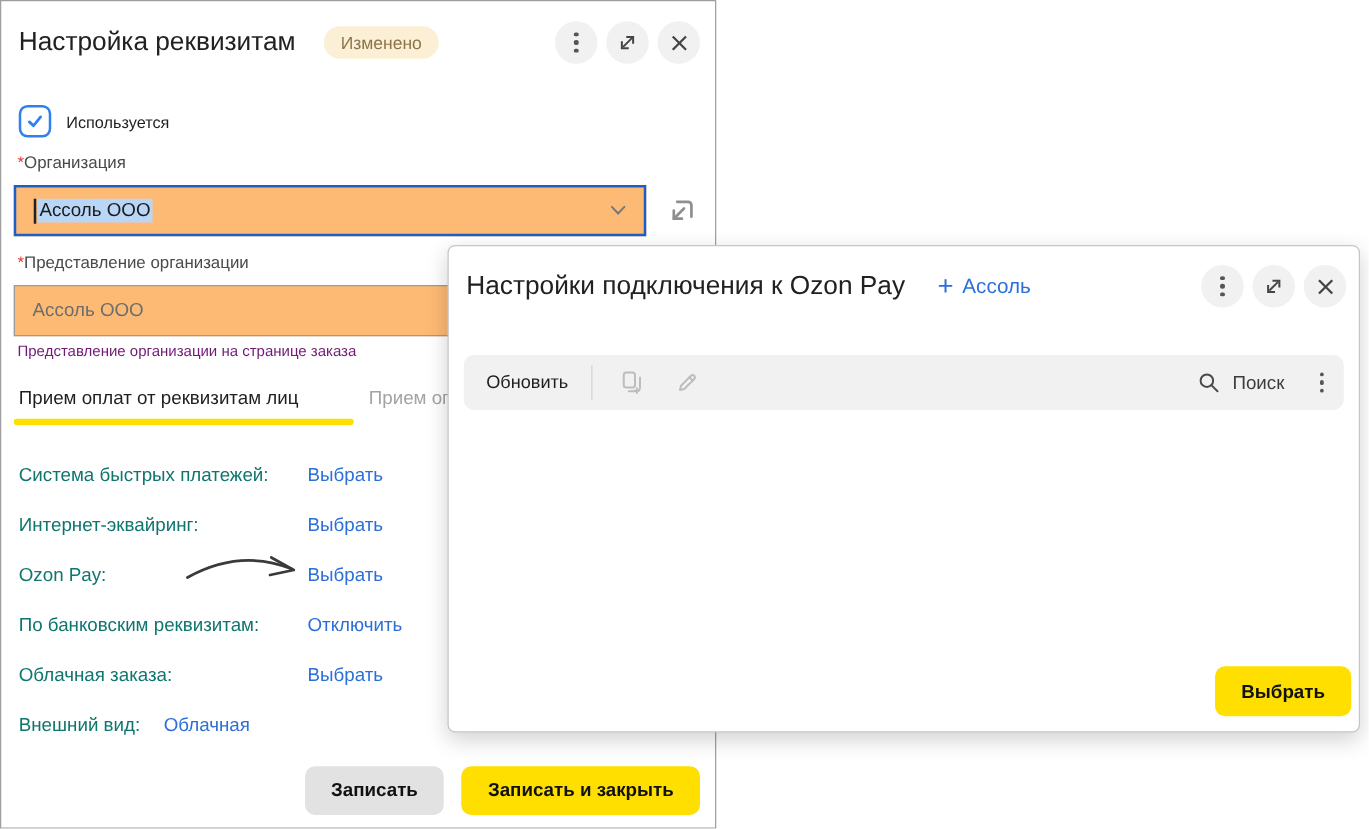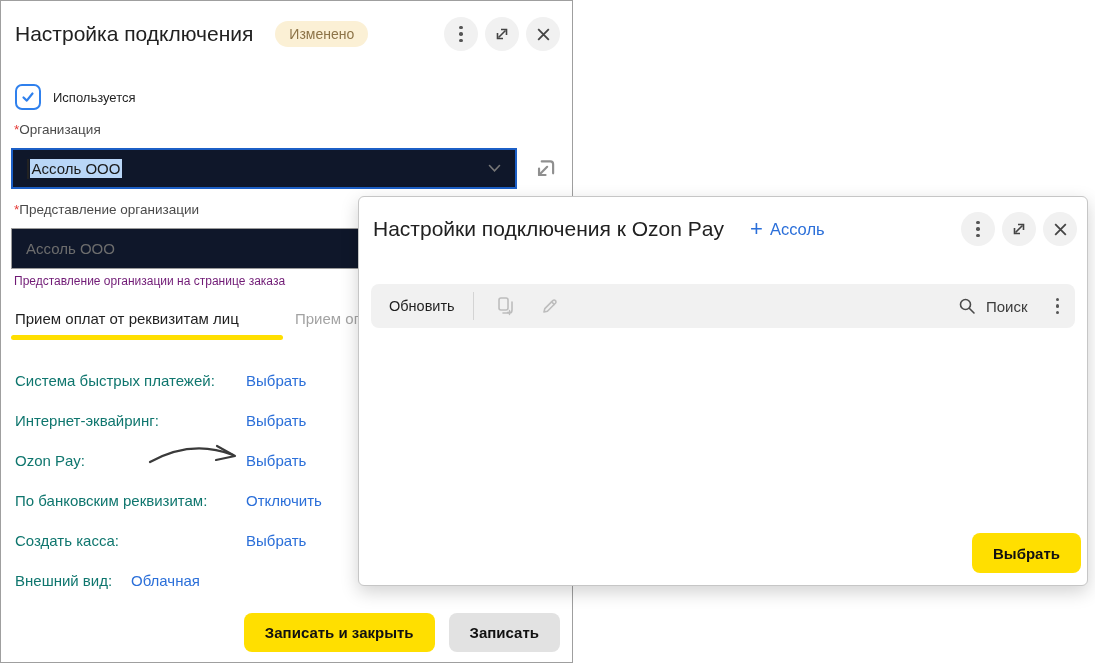--- a/index.html
+++ b/index.html
@@ -18,21 +18,21 @@
   .kebab{display:flex;flex-direction:column;gap:3px;}
   .kebab i{width:3.5px;height:3.5px;border-radius:50%;background:#555;}
   
   .chk-row{position:absolute;left:14px;top:83px;display:flex;align-items:center;gap:12px;}
   .chk-box{width:26px;height:26px;border:2px solid #2F80ED;border-radius:7px;box-sizing:border-box;
            display:flex;align-items:center;justify-content:center;background:#fff;cursor:pointer;}
   .chk-label{font-size:13px;}
   
   .fld-label{position:absolute;left:13px;font-size:13.5px;color:#4a4a4a;}
   .req{color:#E53935;}
-  .input{position:absolute;box-sizing:border-box;background:#0f172a;border-radius:0;
+  .input{position:absolute;box-sizing:border-box;background:#fdba74;border-radius:0;
          display:flex;align-items:center;font-size:15px;padding:0 14px;}
   .input-org{left:10px;top:147px;width:506px;height:41px;border:2px solid #1C5FC6;color:#1a1a1a;}
   .caret{width:1.5px;height:20px;background:#222;margin-right:1px;}
   .sel-text{background:#B9D6F7;padding:1px 2px;}
   .chevron{margin-left:auto;display:flex;}
   .goto-btn{position:absolute;left:528px;top:152px;width:32px;height:32px;display:flex;
             align-items:center;justify-content:center;cursor:pointer;}
   .input-pres{left:10px;top:227px;width:540px;height:41px;border:1px solid #9b9b9b;color:#6d6d6d;}
   .hint{position:absolute;left:13px;top:273px;font-size:12px;color:#701a75;}
   
@@ -72,21 +72,21 @@
   .select-btn{position:absolute;right:6px;bottom:12px;height:40px;}
 </style>
 </head>
 <body>
 
 <div class="stage">
 
   <div class="dlg-left">
 
     <div class="dlg-header">
-      <span class="dlg-title">Настройка подключения</span>
+      <span class="dlg-title">Настройка реквизитам</span>
       <span class="badge">Изменено</span>
       <span class="hdr-icons">
         <span class="icon-circle">
           <span class="kebab">
               <i></i>
               <i></i>
               <i></i>
             </span>
         </span>
         <span class="icon-circle">
@@ -153,36 +153,36 @@
     </div>
     <div class="set-row" style="top:440px;">
       <span class="set-label">Ozon Pay:</span>
       <span class="set-action">Выбрать</span>
     </div>
     <div class="set-row" style="top:480px;">
       <span class="set-label">По банковским реквизитам:</span>
       <span class="set-action">Отключить</span>
     </div>
     <div class="set-row" style="top:520px;">
-      <span class="set-label">Создать касса:</span>
+      <span class="set-label">Облачная заказа:</span>
       <span class="set-action">Выбрать</span>
     </div>
     <div class="set-row" style="top:560px;">
       <span class="set-label">Внешний вид:</span>
       <span class="set-action inline">Облачная</span>
     </div>
 
     <svg class="annot-arrow" width="98" height="26" viewBox="0 0 98 26" fill="none" stroke="#3a3a3a" stroke-width="2.2" stroke-linecap="round" stroke-linejoin="round">
       <path d="M3 21 C 30 6, 58 3, 86 14"></path>
       <path d="M70 5 L 88 15 L 69 19"></path>
     </svg>
 
     <div class="dlg-footer">
+      <button class="btn btn-gray">Записать</button>
       <button class="btn btn-yellow">Записать и закрыть</button>
-      <button class="btn btn-gray">Записать</button>
     </div>
   </div>
 
   <div class="dlg-right">
 
     <div class="dlg-header">
       <span class="dlg-title">Настройки подключения к Ozon Pay</span>
       <span class="create-link">
         <span class="create-plus">+</span>
         <span class="create-text">Ассоль</span>

